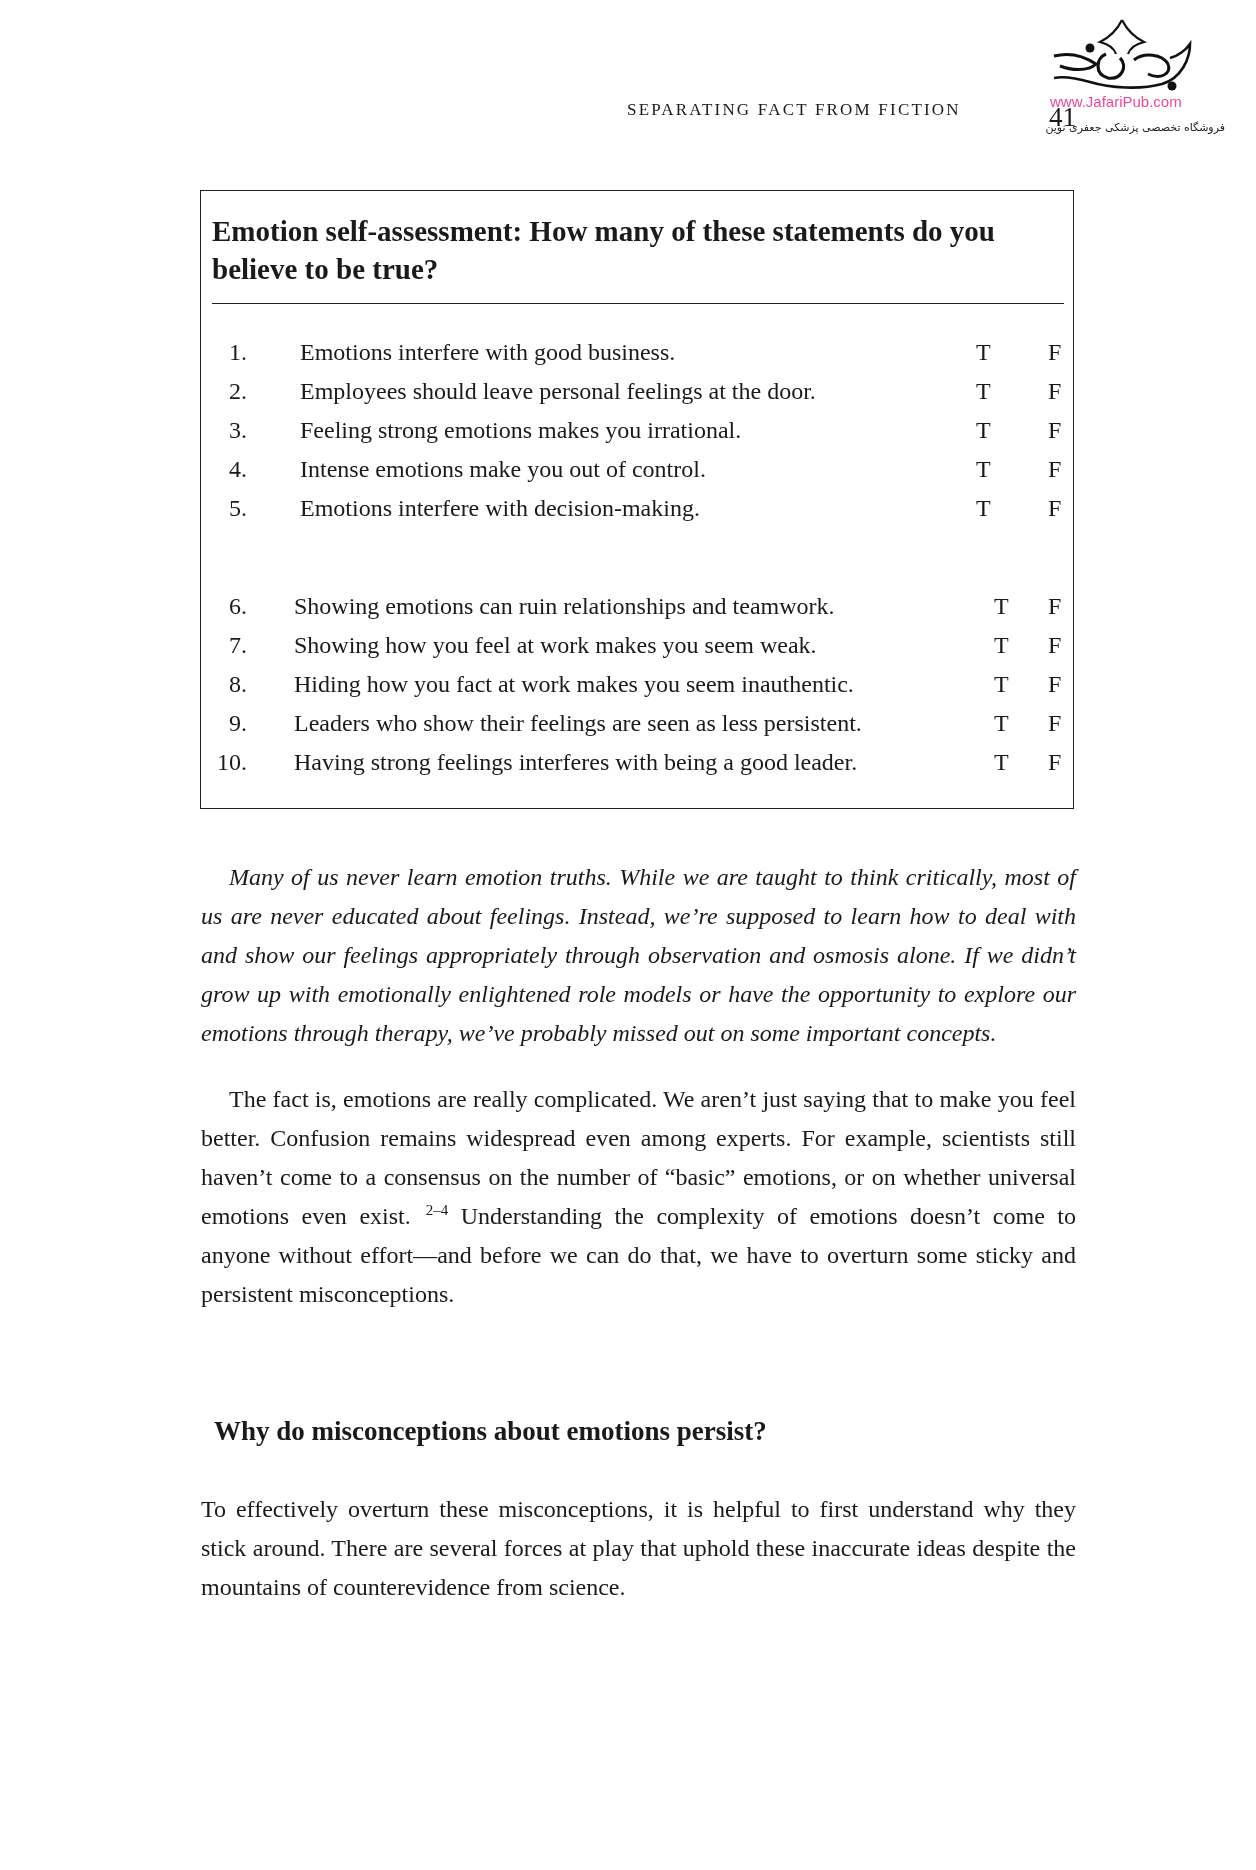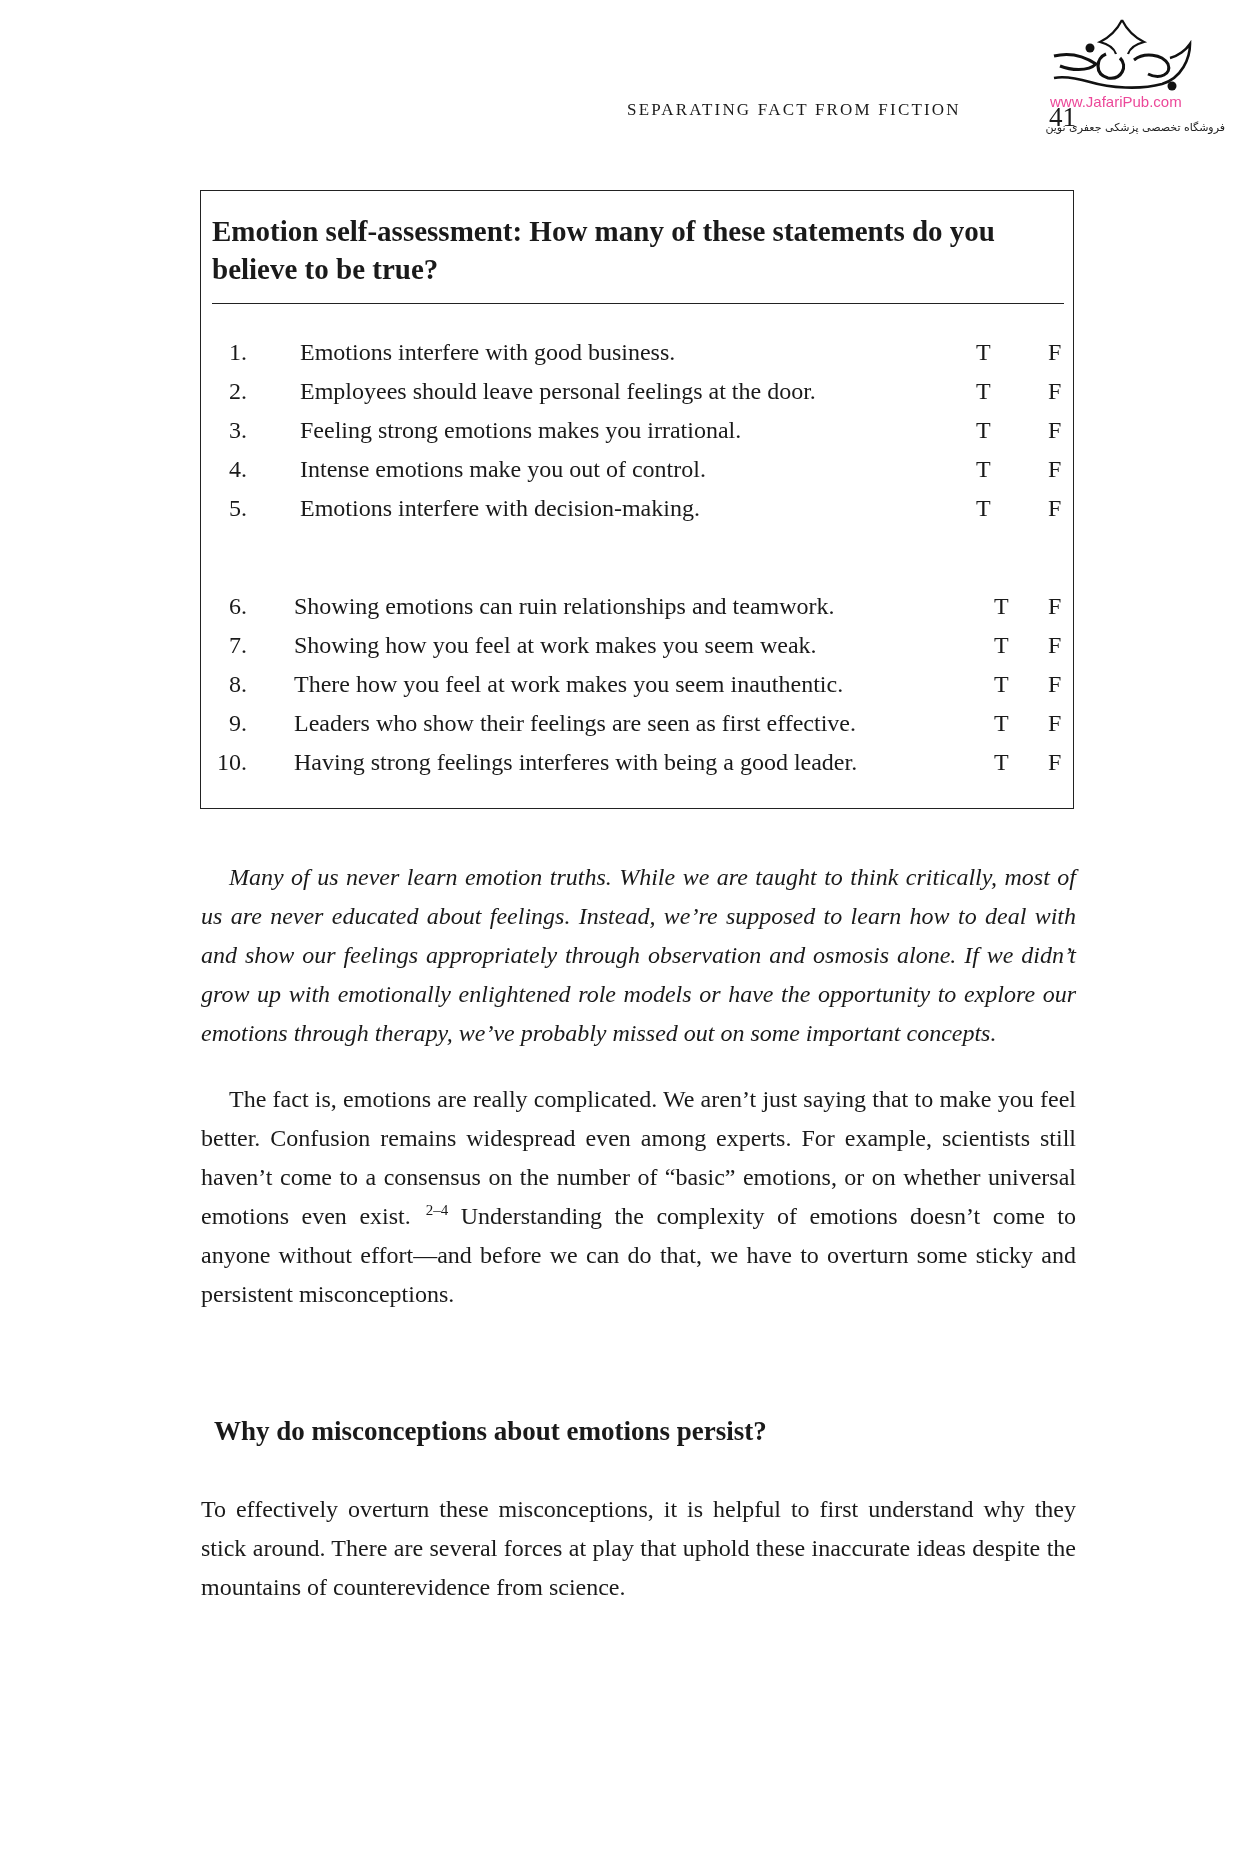--- a/index.html
+++ b/index.html
@@ -107,27 +107,27 @@
       <span class="f">F</span>
     </div>
     <div class="item g2" style="top: 630px; left: 0px;">
       <span class="num">7.</span>
       <span class="stmt">Showing how you feel at work makes you seem weak.</span>
       <span class="t">T</span>
       <span class="f">F</span>
     </div>
     <div class="item g2" style="top: 669px; left: 0px;">
       <span class="num">8.</span>
-      <span class="stmt">There how you feel at work makes you seem inauthentic.</span>
+      <span class="stmt">Hiding how you fact at work makes you seem inauthentic.</span>
       <span class="t">T</span>
       <span class="f">F</span>
     </div>
     <div class="item g2" style="top: 708px; left: 0px;">
       <span class="num">9.</span>
-      <span class="stmt">Leaders who show their feelings are seen as first effective.</span>
+      <span class="stmt">Leaders who show their feelings are seen as less persistent.</span>
       <span class="t">T</span>
       <span class="f">F</span>
     </div>
     <div class="item g2" style="top: 747px; left: 0px;">
       <span class="num">10.</span>
       <span class="stmt">Having strong feelings interferes with being a good leader.</span>
       <span class="t">T</span>
       <span class="f">F</span>
     </div>
   </div>

